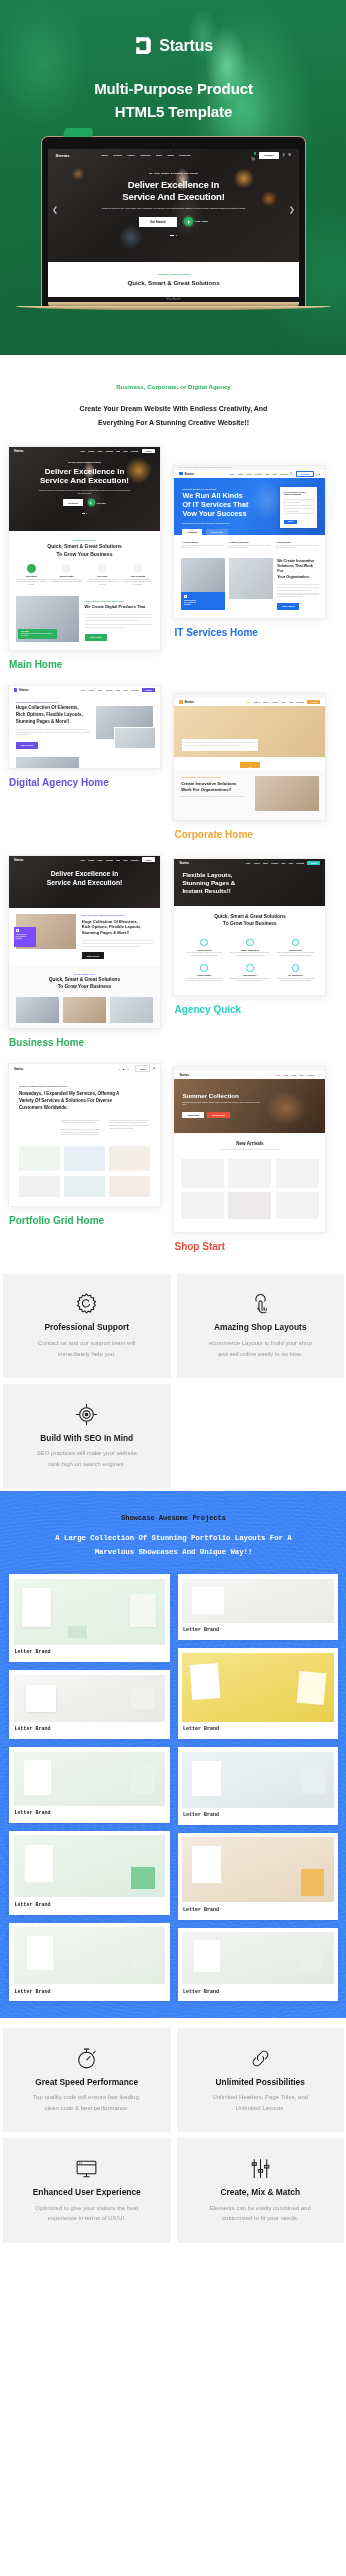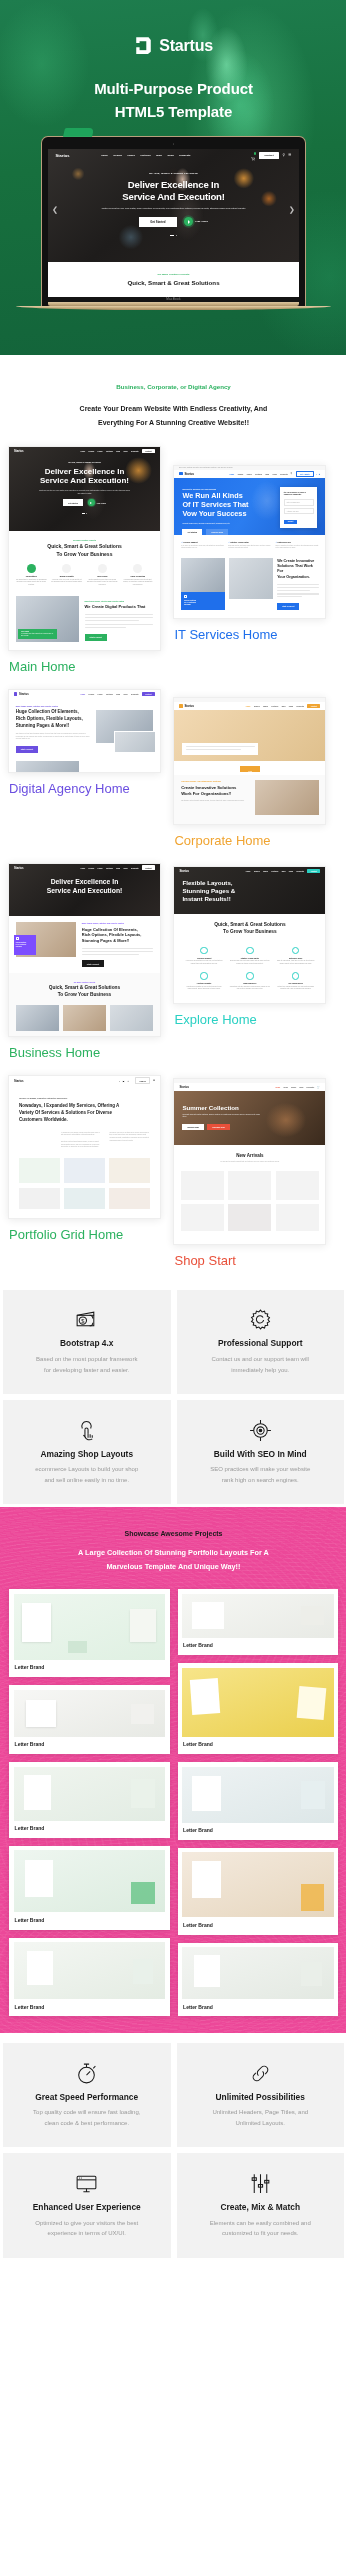--- a/index.html
+++ b/index.html
@@ -142,21 +142,21 @@
 
   
   .demos { padding: 0 8px 13.5px; }
   .demo-row { display: flex; gap: 12.4px; }
   .demo-col { width: 153px; }
   .demo-card {
     width: 153px; background: #fff; border: 0.6px solid #eee;
     box-shadow: 0 1.1px 8px rgba(0,0,0,.09);
     overflow: hidden;
   }
-  .demo-label { font-size: 13px; font-weight: normal; padding: 8px 0 0 1.1px; }
+  .demo-label { font-size: 10px; font-weight: bold; padding: 8px 0 0 1.1px; }
   .spacer-sm { height: 14.6px; }
 
   
   .mini-topbar { height: 4px; background: #f7f7f7; display:flex; align-items:center; justify-content:space-between; padding: 0 4.5px; }
   .mini-tiny { font-size: 1.5px; color: #999; }
   .mini-nav { height: 8px; display: flex; align-items: center; padding: 0 5px; background: #fff; }
   .mini-nav.dark { background: transparent; position: absolute; top: 0; left: 0; right: 0; z-index: 3; }
   .mini-brand { font-size: 2.8px; font-weight: bold; display: flex; align-items: center; gap: 1.7px; }
   .mini-brand .sq { width: 3.4px; height: 3.4px; border-radius: 0.6px; }
   .mini-links { display: flex; gap: 3.4px; margin-left: auto; }
@@ -191,21 +191,21 @@
     width: 50%; background: #f2f2f2; text-align: center;
     padding: 17px 14.6px 19px;
     border: 3.4px solid #fff;
   }
   .featbox-icon { height: 26px; display: flex; align-items: center; justify-content: center; margin-bottom: 5.6px; }
   .featbox-title { font-size: 8.4px; font-weight: bold; color: #1a1a1a; }
   .featbox-desc { font-size: 6px; color: #9a9a9a; line-height: 1.75; margin-top: 5.6px; }
 
   
   .portfolio {
-    background: #ec4899; padding: 22.5px 0 17px; text-align: center; position: relative; overflow: hidden;
+    background: #3b82f6; padding: 22.5px 0 17px; text-align: center; position: relative; overflow: hidden; font-family: Liberation Mono, monospace;
   }
   .portfolio::before {
     content: ""; position: absolute; inset: 0;
     background:
       repeating-radial-gradient(ellipse 79px 39px at 18% 24%, rgba(255,255,255,.045) 0 1.7px, rgba(255,255,255,0) 1.7px 6.8px),
       repeating-radial-gradient(ellipse 101px 51px at 78% 62%, rgba(255,255,255,.045) 0 1.7px, rgba(255,255,255,0) 1.7px 8px),
       repeating-radial-gradient(ellipse 68px 34px at 46% 88%, rgba(255,255,255,.04) 0 1.7px, rgba(255,255,255,0) 1.7px 7.3px);
   }
   .portfolio > * { position: relative; z-index: 2; }
   .pf-eyebrow { font-size: 7px; font-weight: bold; color: #1a1a1a; }
@@ -745,21 +745,21 @@
             <div class="feat-t">WooCommerce</div>
               <div class="feat-d">Compatible with the awesome WooCommerce plugin so you can create &amp; manage your online store.</div>
           </div>
           <div style="width:33.33%;text-align:center;padding:3.4px 2.8px">
             <div style="width:7.3px;height:7.3px;border:0.7px solid #2ad0c3;border-radius:50%;margin:0 auto 2.3px"></div>
             <div class="feat-t">No Coding Skills</div>
               <div class="feat-d">Without any coding knowledge you can create amazing websites with HTML by building your changes.</div>
           </div>
         </div>
       </div>
-      <div class="demo-label" style="color:#2ad0c3">Explore Home</div>
+      <div class="demo-label" style="color:#2ad0c3">Agency Quick</div>
     </div>
   </div>
 
   <div class="spacer-sm"></div>
 
   <div class="demo-row">
 
     <div class="demo-col">
       <div class="demo-card">
         <div class="mini-nav" style="height:9px">
@@ -841,36 +841,20 @@
           </div>
         </div>
       </div>
       <div class="demo-label" style="color:#e8503a">Shop Start</div>
     </div>
   </div>
 </section>
 
 <section class="featbox-wrap">
   <div class="featbox-grid">
-    <div class="featbox">
-      <div class="featbox-icon">
-        <svg class="fi" viewBox="0 0 48 48" fill="none" stroke="#1a1a1a" stroke-width="2">
-          <path d="M6 16 L38 10 L38 16"></path>
-            <rect x="6" y="16" width="32" height="20"></rect>
-          <circle cx="17" cy="26" r="7"></circle>
-            <text x="14" y="30" font-size="11" stroke="none" fill="#1a1a1a">$</text>
-          <path d="M30 16 a6 6 0 0 1 6 6 M30 36 a6 6 0 0 0 6 -6"></path>
-        </svg>
-      </div>
-      <div class="featbox-title">Bootstrap 4.x</div>
-      <div class="featbox-desc">
-        <div>Based on the most popular framework</div>
-          <div>for developing faster and easier.</div>
-      </div>
-    </div>
 
     <div class="featbox">
       <div class="featbox-icon">
         <svg class="fi" viewBox="0 0 48 48" fill="none" stroke="#1a1a1a" stroke-width="2">
           <path d="M24 6 l3.2 3.6 4.6-1.6 1.3 4.7 4.8.5-.9 4.7 4.2 2.4-2.8 3.9 2.8 3.9-4.2 2.4.9 4.7-4.8.5-1.3 4.7-4.6-1.6L24 42l-3.2-3.6-4.6 1.6-1.3-4.7-4.8-.5.9-4.7L6.8 27.8 9.6 24l-2.8-3.9 4.2-2.4-.9-4.7 4.8-.5 1.3-4.7 4.6 1.6z"></path>
           <path d="M29 20 a7 7 0 1 0 1 5" stroke-width="2"></path>
         </svg>
       </div>
       <div class="featbox-title">Professional Support</div>
       <div class="featbox-desc">
@@ -911,21 +895,21 @@
           <div>rank high on search engines.</div>
       </div>
     </div>
   </div>
 </section>
 
 <section class="portfolio">
   <div class="pf-eyebrow">Showcase Awesome Projects</div>
   <div class="pf-head">
     <div>A Large Collection Of Stunning Portfolio Layouts For A</div>
-    <div>Marvelous Template And Unique Way!!</div>
+    <div>Marvelous Showcases And Unique Way!!</div>
   </div>
 
   <div class="pf-grid">
     <div class="pf-col">
       <div class="pf-card">
         <div class="pf-thumb" style="height:66px;background:linear-gradient(160deg,#eef7ef,#dff0e2);position:relative">
           <div style="position:absolute;left:8px;top:9px;width:29px;height:39px;background:#fff;box-shadow:0 0.6px 2.3px rgba(0,0,0,.12)"></div>
           <div style="position:absolute;right:9px;top:14.6px;width:26px;height:33px;background:#f4f7f2;box-shadow:0 0.6px 2.3px rgba(0,0,0,.1)"></div>
           <div style="position:absolute;left:36%;bottom:6.8px;width:19px;height:12.4px;background:#cfe6d4"></div>
         </div>

